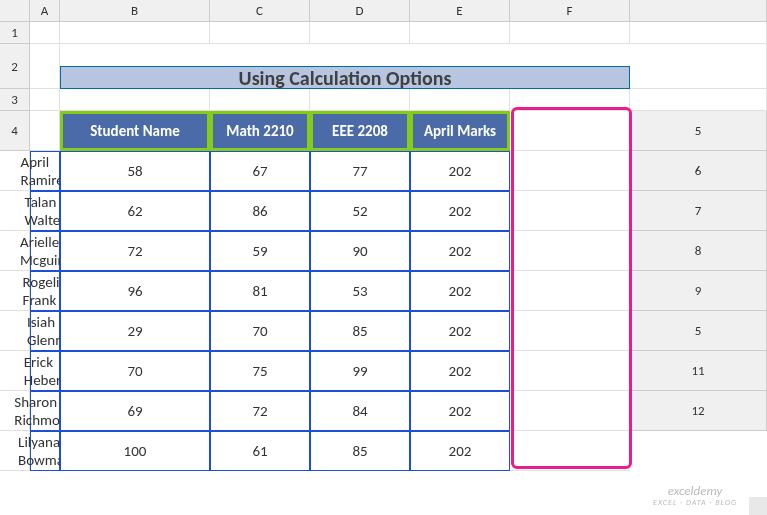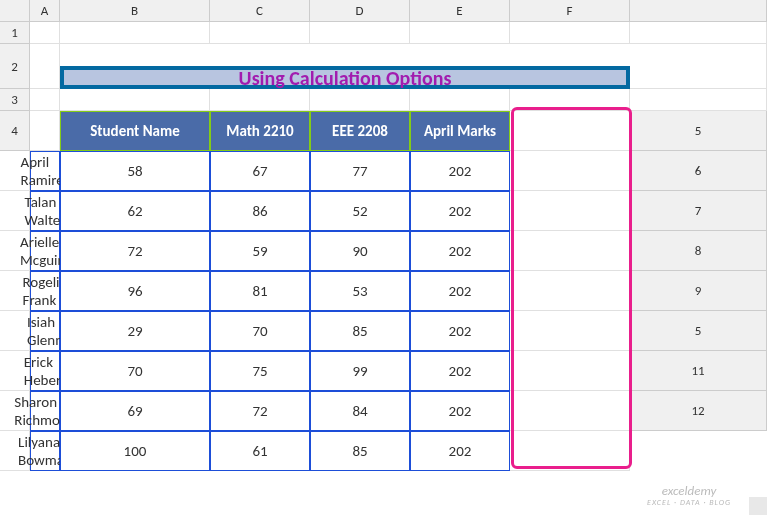--- a/index.html
+++ b/index.html
@@ -44,51 +44,51 @@
   display: flex;
   align-items: center;
   justify-content: center;
   font-size: 14px;
   color: #333;
 }
 .title-band {
   grid-column: 3 / 8;
   grid-row: 3;
   background: #b8c5e0;
-  border: 4px solid #0369a1;
+  border: 1px solid #0369a1;
   display: flex;
   align-items: center;
   justify-content: center;
   font-size: 20px;
   font-weight: bold;
-  color: #a21caf;
+  color: #404040;
   margin-top: 22px;
 }
 .data-header {
   background: #4a6ba8;
   color: #fff;
   font-weight: bold;
-  border: 1px solid #84cc16;
+  border: 3px solid #84cc16;
   font-size: 15px;
 }
 .data-cell {
   border: 1px solid #1d4ed8;
   background: #fff;
   font-size: 15px;
 }
 .name-cell { justify-content: center; }
 .highlight-box {
   position: absolute;
   border: 3px solid #e91e8c;
   pointer-events: none;
   border-radius: 6px;
 }
 .watermark {
   position: absolute;
-  right: 36px;
+  right: 30px;
   bottom: 8px;
   font-size: 13px;
   color: #bbb;
   font-style: italic;
   text-align: center;
   line-height: 1.1;
 }
 .watermark .small { font-size: 8px; letter-spacing: 1px; }
 .scroll-corner {
   position: absolute;

